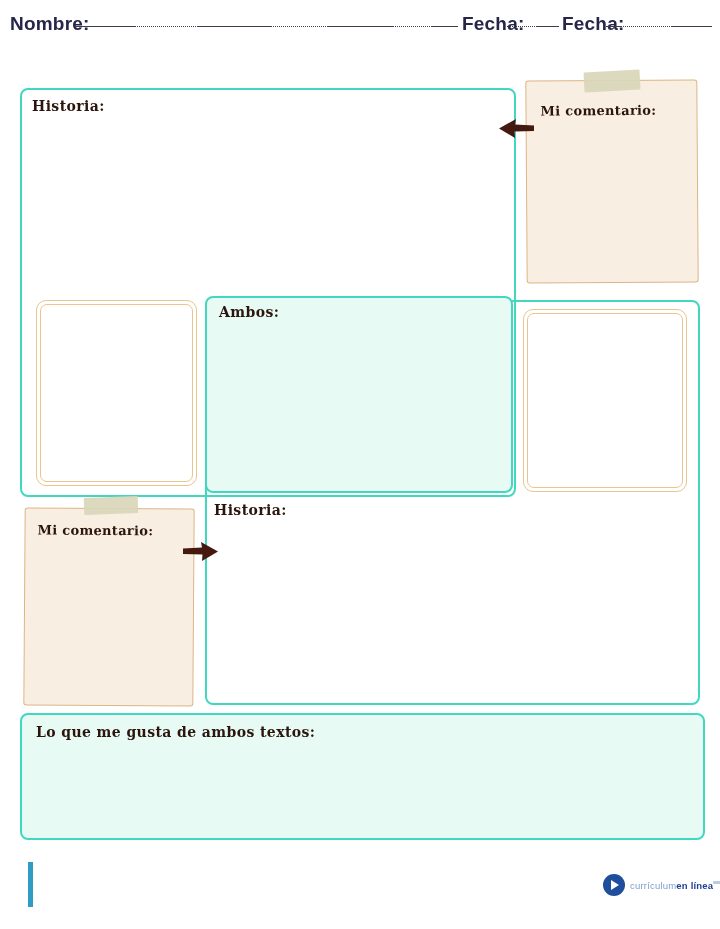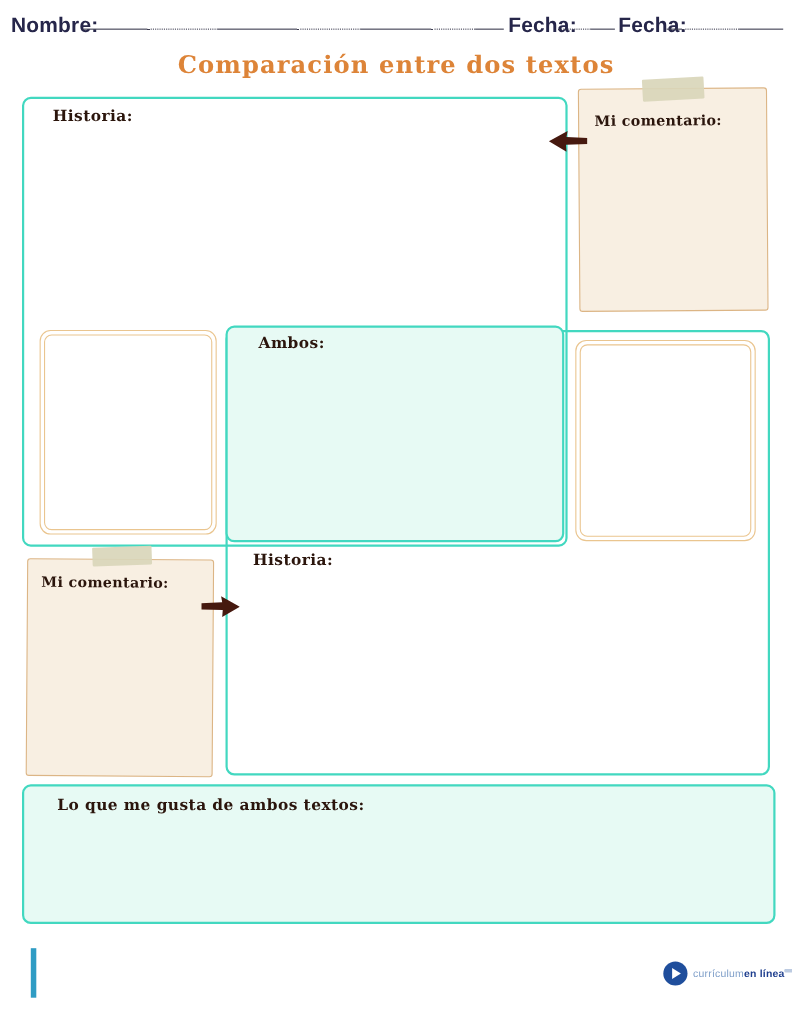--- a/index.html
+++ b/index.html
@@ -28,21 +28,21 @@
   }
 
   
   .teal-box {
     position:absolute; border:2px solid #42d8c0; border-radius:8px;
     background:transparent;
   }
   .teal-box.filled { background:#e7faf4; }
   .box-label {
     position:absolute; font-family:"DejaVu Serif", serif; font-weight:bold;
-    font-size:14px; color:#2b150c; letter-spacing:0.4px;margin-left:16px;
+    font-size:14px; color:#2b150c; letter-spacing:0.4px;
   }
 
   
   .orange-frame {
     position:absolute; border:1.5px solid #eac58f; border-radius:10px;
     background:#ffffff;
   }
   .orange-frame::after {
     content:""; position:absolute; inset:3px;
     border:1.2px solid #eac58f; border-radius:7px;
@@ -113,21 +113,20 @@
       <span class="seg-solid" style="width:22px"></span>
   </div>
 
   <div class="hdr-label" style="left:562px;">Fecha:</div>
   <div class="fill-line" style="left:606px; width:106px;">
     <span class="seg-solid" style="width:14px"></span>
       <span class="seg-dots" style="width:52px"></span>
       <span class="seg-solid" style="width:40px"></span>
   </div>
 
-  <div class="title">Comparación entre dos textos</div>
 
   <div class="teal-box" style="left:20px; top:88px; width:496px; height:409px;"></div>
   <div class="box-label" style="left:32px; top:98px;">Historia:</div>
 
   <div class="teal-box" style="left:205px; top:300px; width:495px; height:405px;"></div>
 
   <div class="teal-box filled" style="left:205px; top:296px; width:308px; height:197px;"></div>
   <div class="box-label" style="left:219px; top:304px;">Ambos:</div>
 
   <div class="box-label" style="left:214px; top:502px;">Historia:</div>

